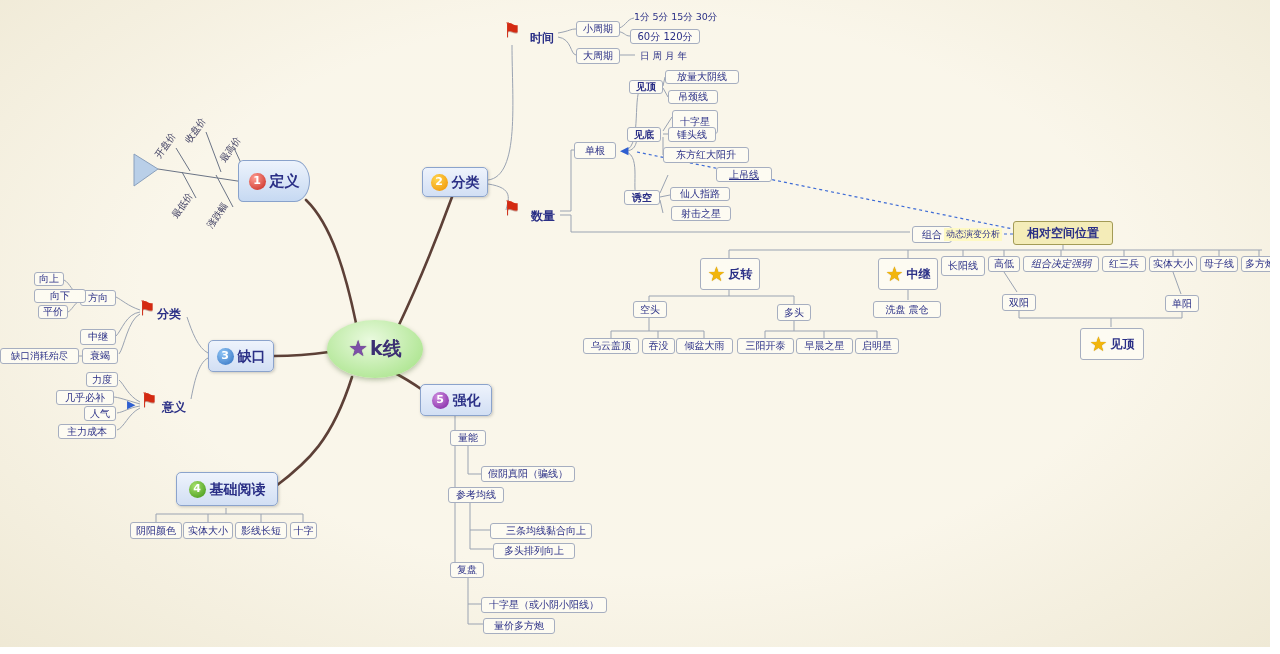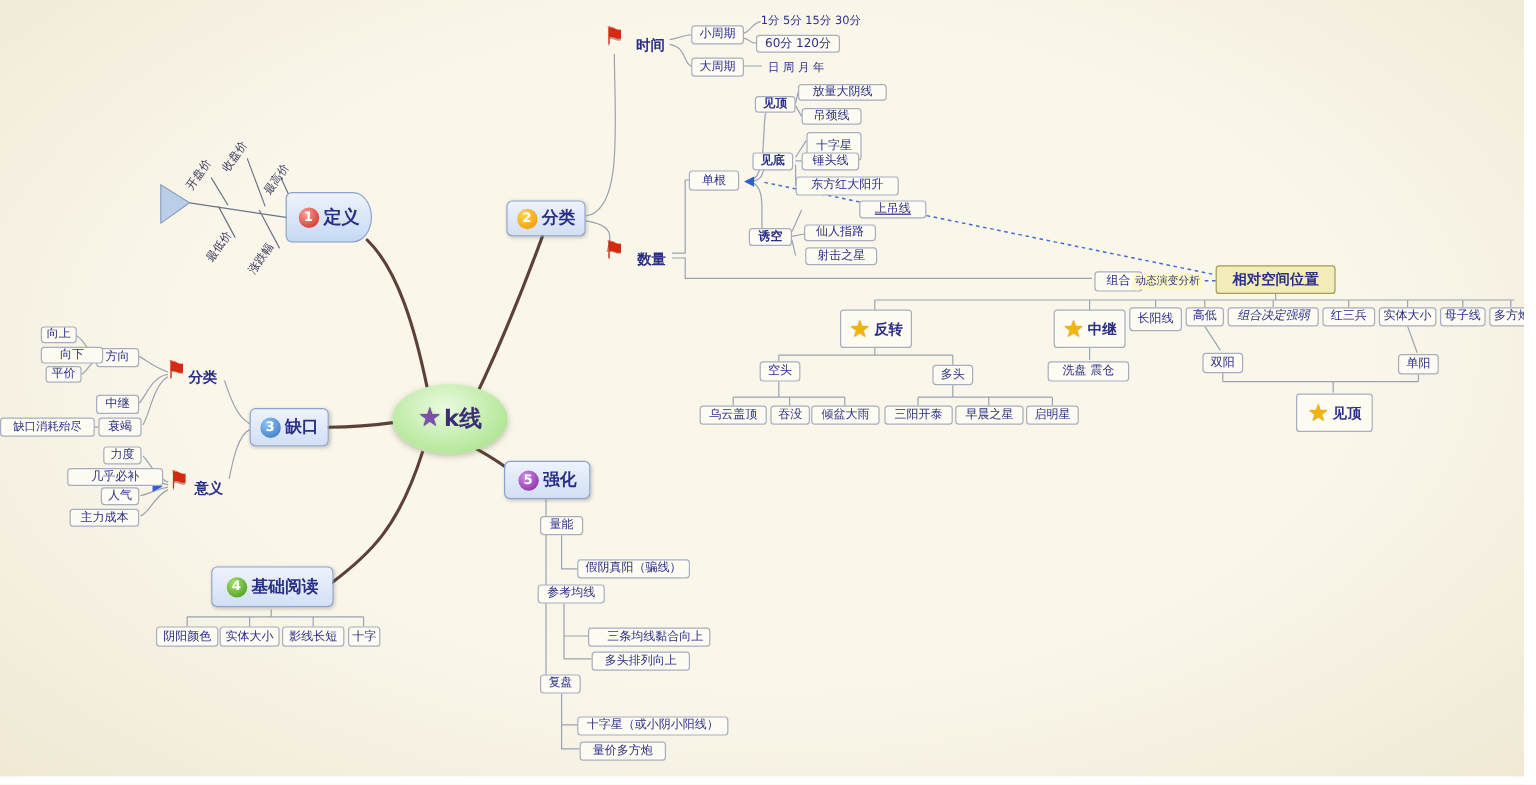--- a/index.html
+++ b/index.html
@@ -160,21 +160,21 @@
   <div class="n" style="left:34px;top:289px;width:52px;height:14px;">向下</div>
   <div class="n" style="left:38px;top:305px;width:30px;height:14px;">平价</div>
   <div class="n" style="left:80px;top:329px;width:36px;height:16px;">中继</div>
   <div class="n" style="left:82px;top:348px;width:36px;height:16px;">衰竭</div>
   <div class="n" style="left:0px;top:348px;width:79px;height:16px;font-size:9.5px;">缺口消耗殆尽</div>
 
   <span class="arrow" style="left:127px;top:399px;">▶</span>
   <span class="flag" style="left:140px;top:390px;">⚑</span>
   <span class="flagtxt" style="left:162px;top:399px;">意义</span>
   <div class="n" style="left:86px;top:372px;width:32px;height:15px;">力度</div>
-  <div class="n" style="left:56px;top:390px;width:80px;height:15px;text-align:center;">几乎必补</div>
+  <div class="n" style="left:56px;top:390px;width:58px;height:15px;text-align:center;">几乎必补</div>
   <div class="n" style="left:84px;top:406px;width:32px;height:15px;">人气</div>
   <div class="n" style="left:58px;top:424px;width:58px;height:15px;">主力成本</div>
 
   <div class="n main" style="left:176px;top:472px;width:102px;height:34px;">
     <span class="num n4">4</span>
     <span>基础阅读</span>
   </div>
   <div class="n" style="left:130px;top:522px;width:52px;height:17px;">阴阳颜色</div>
   <div class="n" style="left:183px;top:522px;width:50px;height:17px;">实体大小</div>
   <div class="n" style="left:235px;top:522px;width:52px;height:17px;">影线长短</div>

